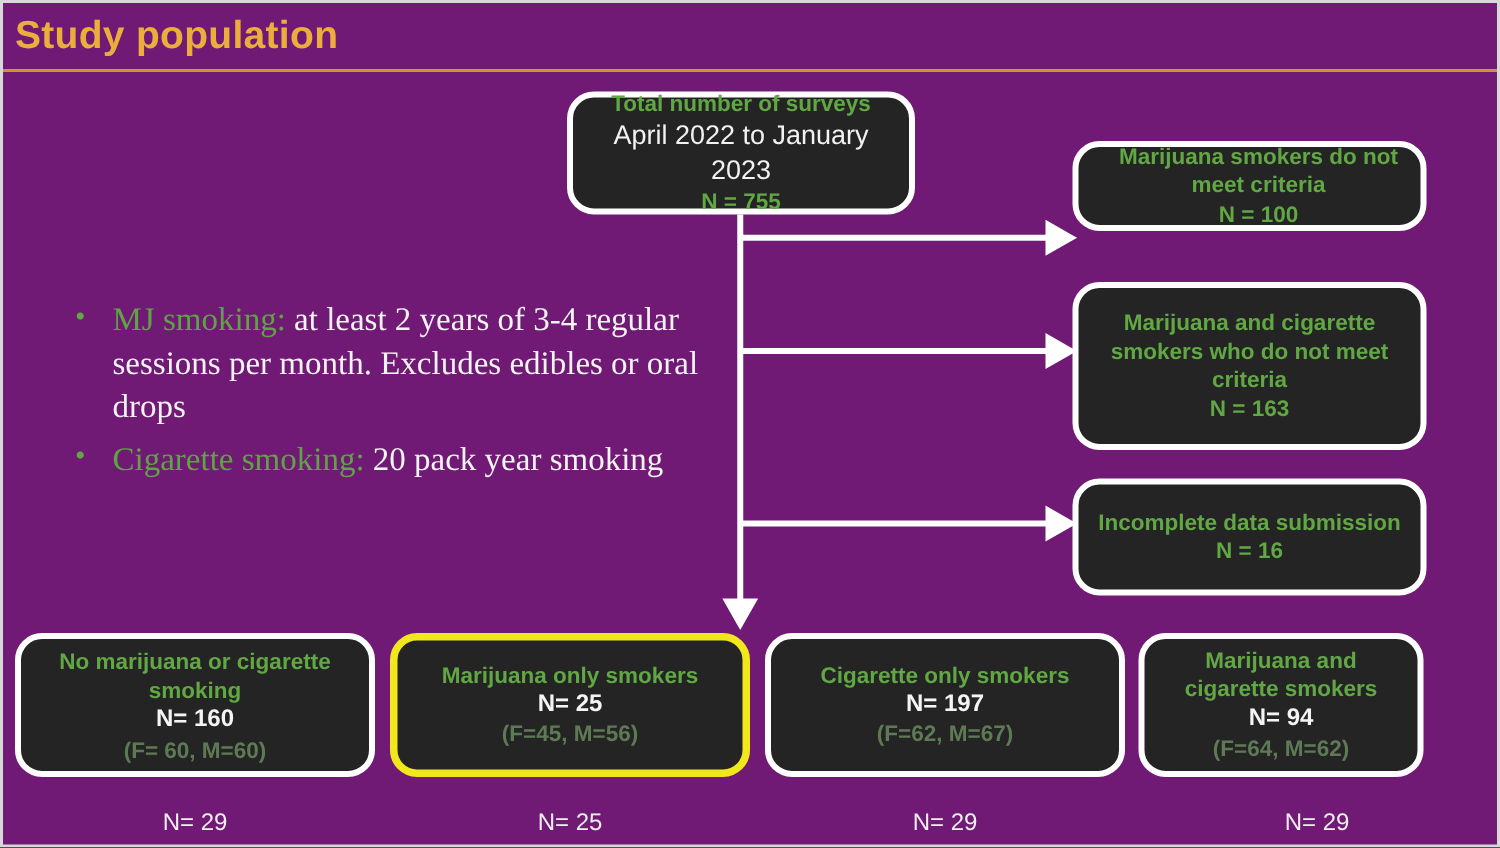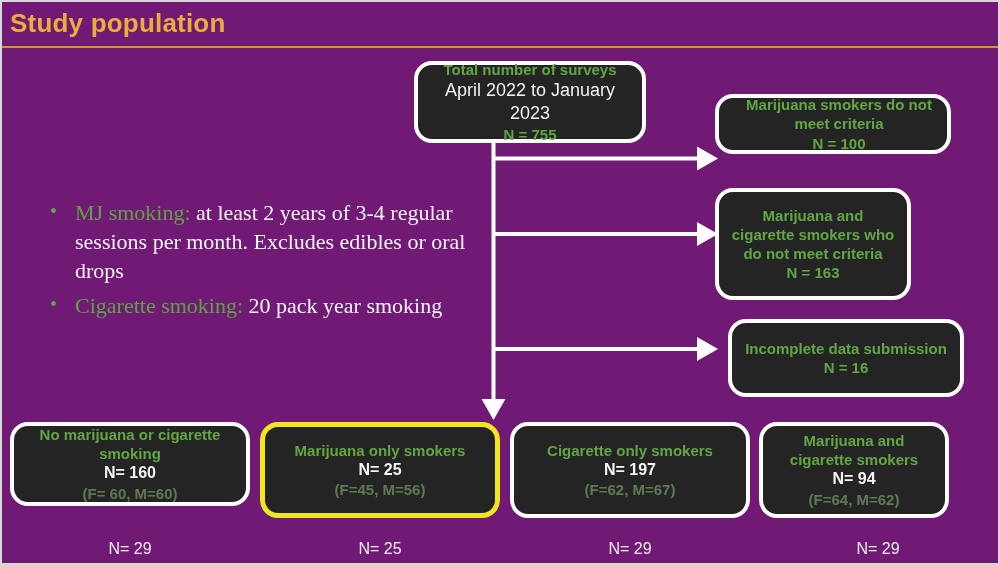--- a/index.html
+++ b/index.html
@@ -62,51 +62,51 @@
       <polygon points="491.5,414 483,399 500,399"></polygon>
       <line x1="491.5" y1="156.5" x2="699" y2="156.5"></line>
       <polygon points="712,156.5 697,148 697,165"></polygon>
       <line x1="491.5" y1="232" x2="699" y2="232"></line>
       <polygon points="712,232 697,223.5 697,240.5"></polygon>
       <line x1="491.5" y1="347" x2="699" y2="347"></line>
       <polygon points="712,347 697,338.5 697,355.5"></polygon>
     </g>
   </svg>
 
-  <div class="fbox" style="left:376px;top:59px;width:232px;height:82px;margin-left:36px;">
+  <div class="fbox" style="left:376px;top:59px;width:232px;height:82px;">
     <div class="green t15">Total number of surveys</div>
     <div class="t18">April 2022 to January 2023</div>
     <div class="green t15">N = 755</div>
   </div>
 
   <div class="fbox" style="left:713px;top:92px;width:236px;height:60px;padding-left:24px;">
     <div class="green t15">Marijuana smokers do not meet criteria</div>
     <div class="green t15">N = 100</div>
   </div>
-  <div class="fbox" style="left:713px;top:186px;width:196px;height:112px;">
+  <div class="fbox" style="left:713px;top:186px;width:236px;height:112px;">
     <div class="green t15">Marijuana and cigarette smokers who do not meet criteria</div>
     <div class="green t15">N = 163</div>
   </div>
-  <div class="fbox" style="left:713px;top:317px;width:236px;height:78px;margin-left:13px;">
+  <div class="fbox" style="left:713px;top:317px;width:236px;height:78px;">
     <div class="green t15">Incomplete data submission</div>
     <div class="green t15">N = 16</div>
   </div>
 
   <div class="bullets">
     <div class="bullet-item">
       <span class="bullet-dot">•</span>
       <span><span class="bullet-label">MJ smoking:</span><span> at least 2 years of 3-4 regular sessions per month. Excludes edibles or oral drops</span></span>
     </div>
     <div class="bullet-item">
       <span class="bullet-dot">•</span>
       <span><span class="bullet-label">Cigarette smoking:</span><span> 20 pack year smoking</span></span>
     </div>
   </div>
 
-  <div class="fbox" style="left:8px;top:420px;width:240px;height:84px;">
+  <div class="fbox" style="left:8px;top:420px;width:240px;height:96px;justify-content:space-between;">
     <div class="green t15">No marijuana or cigarette smoking</div>
     <div class="white-strong t16">N= 160</div>
     <div class="muted-green t15">(F= 60, M=60)</div>
   </div>
   <div class="fbox yellow" style="left:258px;top:420px;width:240px;height:96px;">
     <div class="green t15">Marijuana only smokers</div>
     <div class="white-strong t16">N= 25</div>
     <div class="muted-green t15">(F=45, M=56)</div>
   </div>
   <div class="fbox" style="left:508px;top:420px;width:240px;height:96px;">

